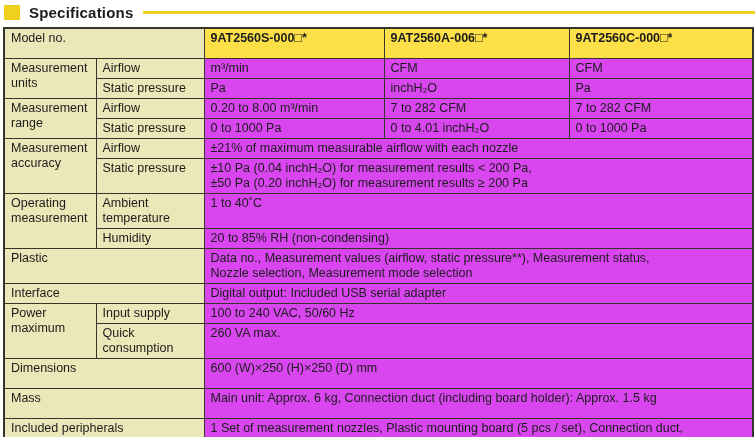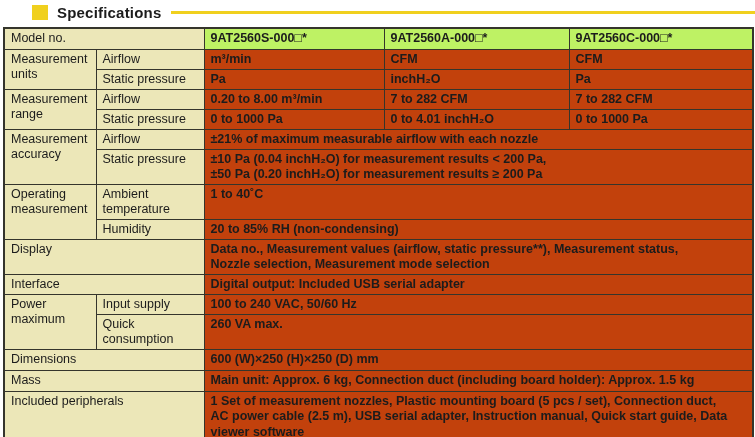--- a/index.html
+++ b/index.html
@@ -10,21 +10,20 @@
     font-family: "Liberation Sans", sans-serif;
     color: #1c1c1c;
     overflow: hidden;
   }
 
   
   .title-bar {
     display: flex; align-items: center;
     padding: 4px 0 3px 4px;
     height: 24px;
-    margin-left: 28px;
   }
   .title-square {
     width: 16px; height: 15px;
     background: #f0d01e;
     flex: 0 0 auto;
   }
   .title-text {
     font-size: 15px; font-weight: bold;
     margin-left: 9px;
     letter-spacing: 0.2px;
@@ -48,25 +47,25 @@
   }
   table.spec td {
     border: 1px solid #35352c;
     padding: 2px 6px 1px 6px;
     vertical-align: top;
     overflow: hidden;
   }
   table.spec { border: 2px solid #35352c; }
 
   td.lbl  { background: #ece7b8; }
-  td.val  { background: #c2410c; white-space: pre-line; font-weight: bold; }
-  td.mhdr { background: #bef264; font-weight: bold; }
+  td.val  { background: #d946ef; white-space: pre-line; }
+  td.mhdr { background: #fde047; font-weight: bold; }
 
   tr.h1 { height: 20px; }
-  tr.hm { height: 21px; }
+  tr.hm { height: 30px; }
   tr.h2 { height: 34px; }
   tr.h3 { height: 47px; }
 </style>
 </head>
 <body>
 
 <div class="title-bar">
   <span class="title-square"></span>
   <span class="title-text">Specifications</span>
   <span class="title-rule"></span>
@@ -79,21 +78,21 @@
         <col style="width:108px">
     <col style="width:180px">
         <col style="width:185px">
         <col style="width:184px">
   </colgroup>
 
   <tbody>
         <tr class="hm">
     <td class="lbl" colspan="2">Model no.</td>
     <td class="mhdr">9AT2560S-000□*</td>
-    <td class="mhdr">9AT2560A-000□*</td>
+    <td class="mhdr">9AT2560A-006□*</td>
     <td class="mhdr">9AT2560C-000□*</td>
   </tr>
 
   <tr class="h1">
     <td class="lbl" rowspan="2">Measurement units</td>
     <td class="lbl">Airflow</td>
     <td class="val">m³/min</td>
     <td class="val">CFM</td>
     <td class="val">CFM</td>
   </tr>
@@ -133,21 +132,21 @@
     <td class="lbl" rowspan="2">Operating measurement</td>
     <td class="lbl">Ambient temperature</td>
     <td class="val" colspan="3">1 to 40˚C</td>
   </tr>
   <tr class="h1">
     <td class="lbl">Humidity</td>
     <td class="val" colspan="3">20 to 85% RH (non-condensing)</td>
   </tr>
 
   <tr class="h2">
-    <td class="lbl" colspan="2">Display</td>
+    <td class="lbl" colspan="2">Plastic</td>
     <td class="val" colspan="3">Data no., Measurement values (airflow, static pressure**), Measurement status,
 Nozzle selection, Measurement mode selection</td>
   </tr>
 
   <tr class="h1">
     <td class="lbl" colspan="2">Interface</td>
     <td class="val" colspan="3">Digital output: Included USB serial adapter</td>
   </tr>
 
   <tr class="h1">

